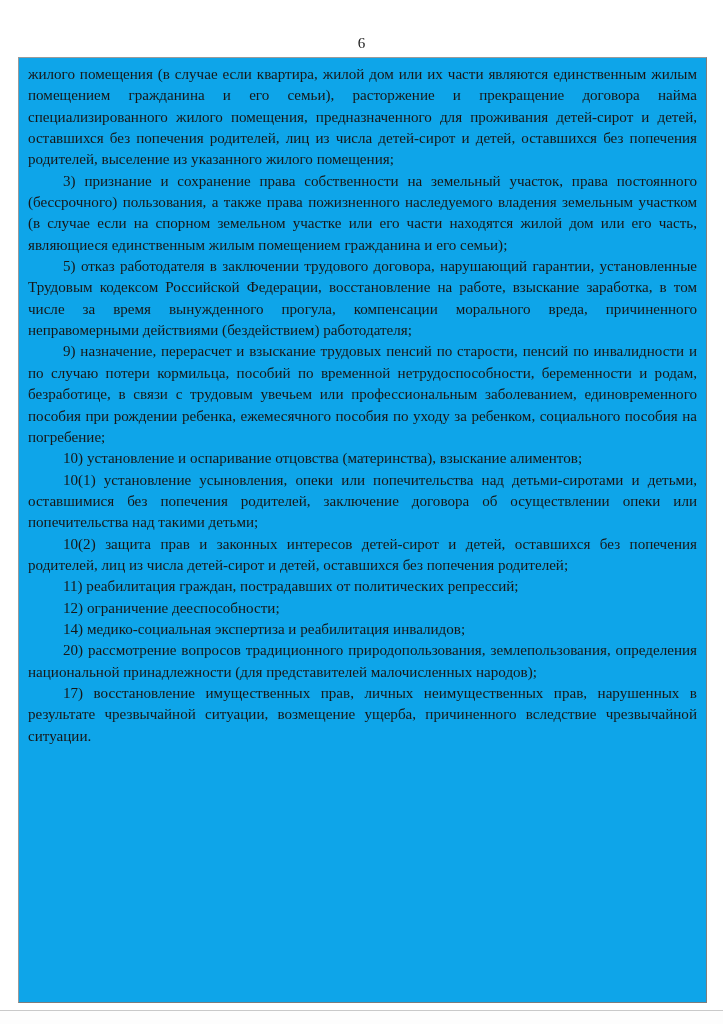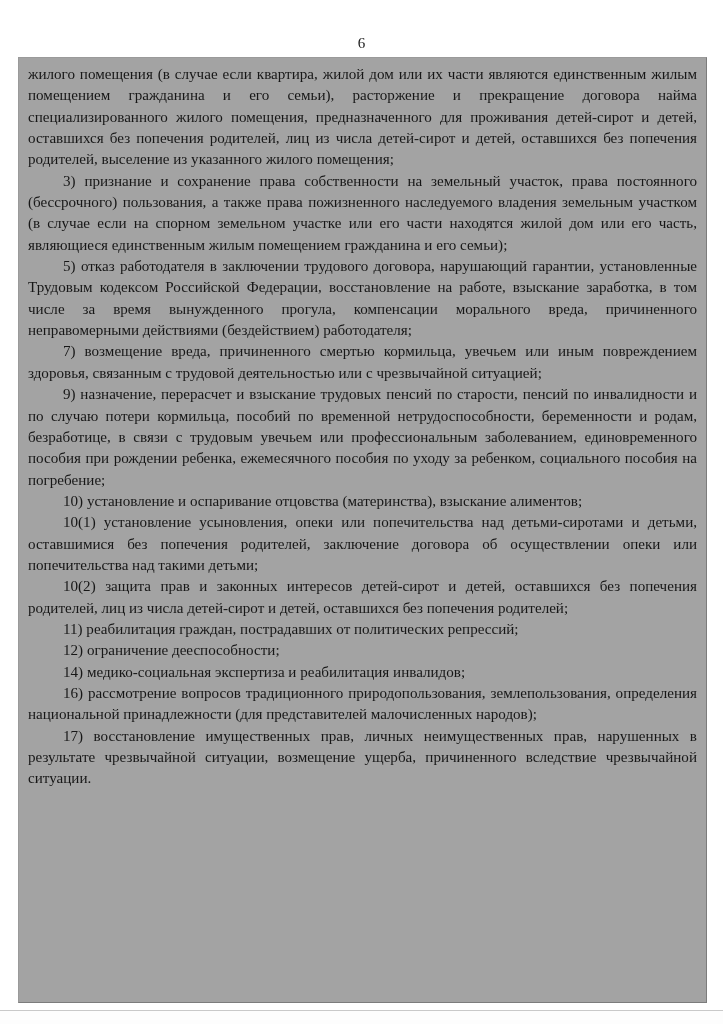--- a/index.html
+++ b/index.html
@@ -41,21 +41,21 @@
   #text-frame {
     position: absolute;
     left: 18px;
     top: 57px;
     width: 689px;
     height: 946px;
     box-sizing: border-box;
     border: 1px solid #9a9a9a;
     border-right-color: #7c7c7c;
     border-bottom-color: #7c7c7c;
-    background: #a3a3a3;
+    background: #0ea5e9;
     padding: 6px 9px 4px 9px;
     overflow: hidden;
   }
 
   #body-text {
     font-size: 15.1px;
     line-height: 21.35px;
     text-align: justify;
     text-justify: inter-word;
     color: #171717;
@@ -97,29 +97,28 @@
 
 <div id="page">
 
   <div id="folio">6</div>
 
   <div id="text-frame">
     <div id="body-text">
         <p class="para cont">жилого помещения (в случае если квартира, жилой дом или их части являются единственным жилым помещением гражданина и его семьи), расторжение и прекращение договора найма специализированного жилого помещения, предназначенного для проживания детей-сирот и детей, оставшихся без попечения родителей, лиц из числа детей-сирот и детей, оставшихся без попечения родителей, выселение из указанного жилого помещения;</p>
         <p class="para">3) признание и сохранение права собственности на земельный участок, права постоянного (бессрочного) пользования, а также права пожизненного наследуемого владения земельным участком (в случае если на спорном земельном участке или его части находятся жилой дом или его часть, являющиеся единственным жилым помещением гражданина и его семьи);</p>
         <p class="para">5) отказ работодателя в заключении трудового договора, нарушающий гарантии, установленные Трудовым кодексом Российской Федерации, восстановление на работе, взыскание заработка, в том числе за время вынужденного прогула, компенсации морального вреда, причиненного неправомерными действиями (бездействием) работодателя;</p>
-        <p class="para">7) возмещение вреда, причиненного смертью кормильца, увечьем или иным повреждением здоровья, связанным с трудовой деятельностью или с чрезвычайной ситуацией;</p>
         <p class="para">9) назначение, перерасчет и взыскание трудовых пенсий по старости, пенсий по инвалидности и по случаю потери кормильца, пособий по временной нетрудоспособности, беременности и родам, безработице, в связи с трудовым увечьем или профессиональным заболеванием, единовременного пособия при рождении ребенка, ежемесячного пособия по уходу за ребенком, социального пособия на погребение;</p>
         <p class="para">10) установление и оспаривание отцовства (материнства), взыскание алиментов;</p>
         <p class="para">10(1) установление усыновления, опеки или попечительства над детьми-сиротами и детьми, оставшимися без попечения родителей, заключение договора об осуществлении опеки или попечительства над такими детьми;</p>
         <p class="para">10(2) защита прав и законных интересов детей-сирот и детей, оставшихся без попечения родителей, лиц из числа детей-сирот и детей, оставшихся без попечения родителей;</p>
         <p class="para">11) реабилитация граждан, пострадавших от политических репрессий;</p>
         <p class="para">12) ограничение дееспособности;</p>
         <p class="para">14) медико-социальная экспертиза и реабилитация инвалидов;</p>
-        <p class="para">16) рассмотрение вопросов традиционного природопользования, землепользования, определения национальной принадлежности (для представителей малочисленных народов);</p>
+        <p class="para">20) рассмотрение вопросов традиционного природопользования, землепользования, определения национальной принадлежности (для представителей малочисленных народов);</p>
         <p class="para">17) восстановление имущественных прав, личных неимущественных прав, нарушенных в результате чрезвычайной ситуации, возмещение ущерба, причиненного вследствие чрезвычайной ситуации.</p>
       </div>
   </div>
 
   <div id="sheet-edge"></div>
   <div id="sheet-below"></div>
 
 </div>
 
 </body></html>

